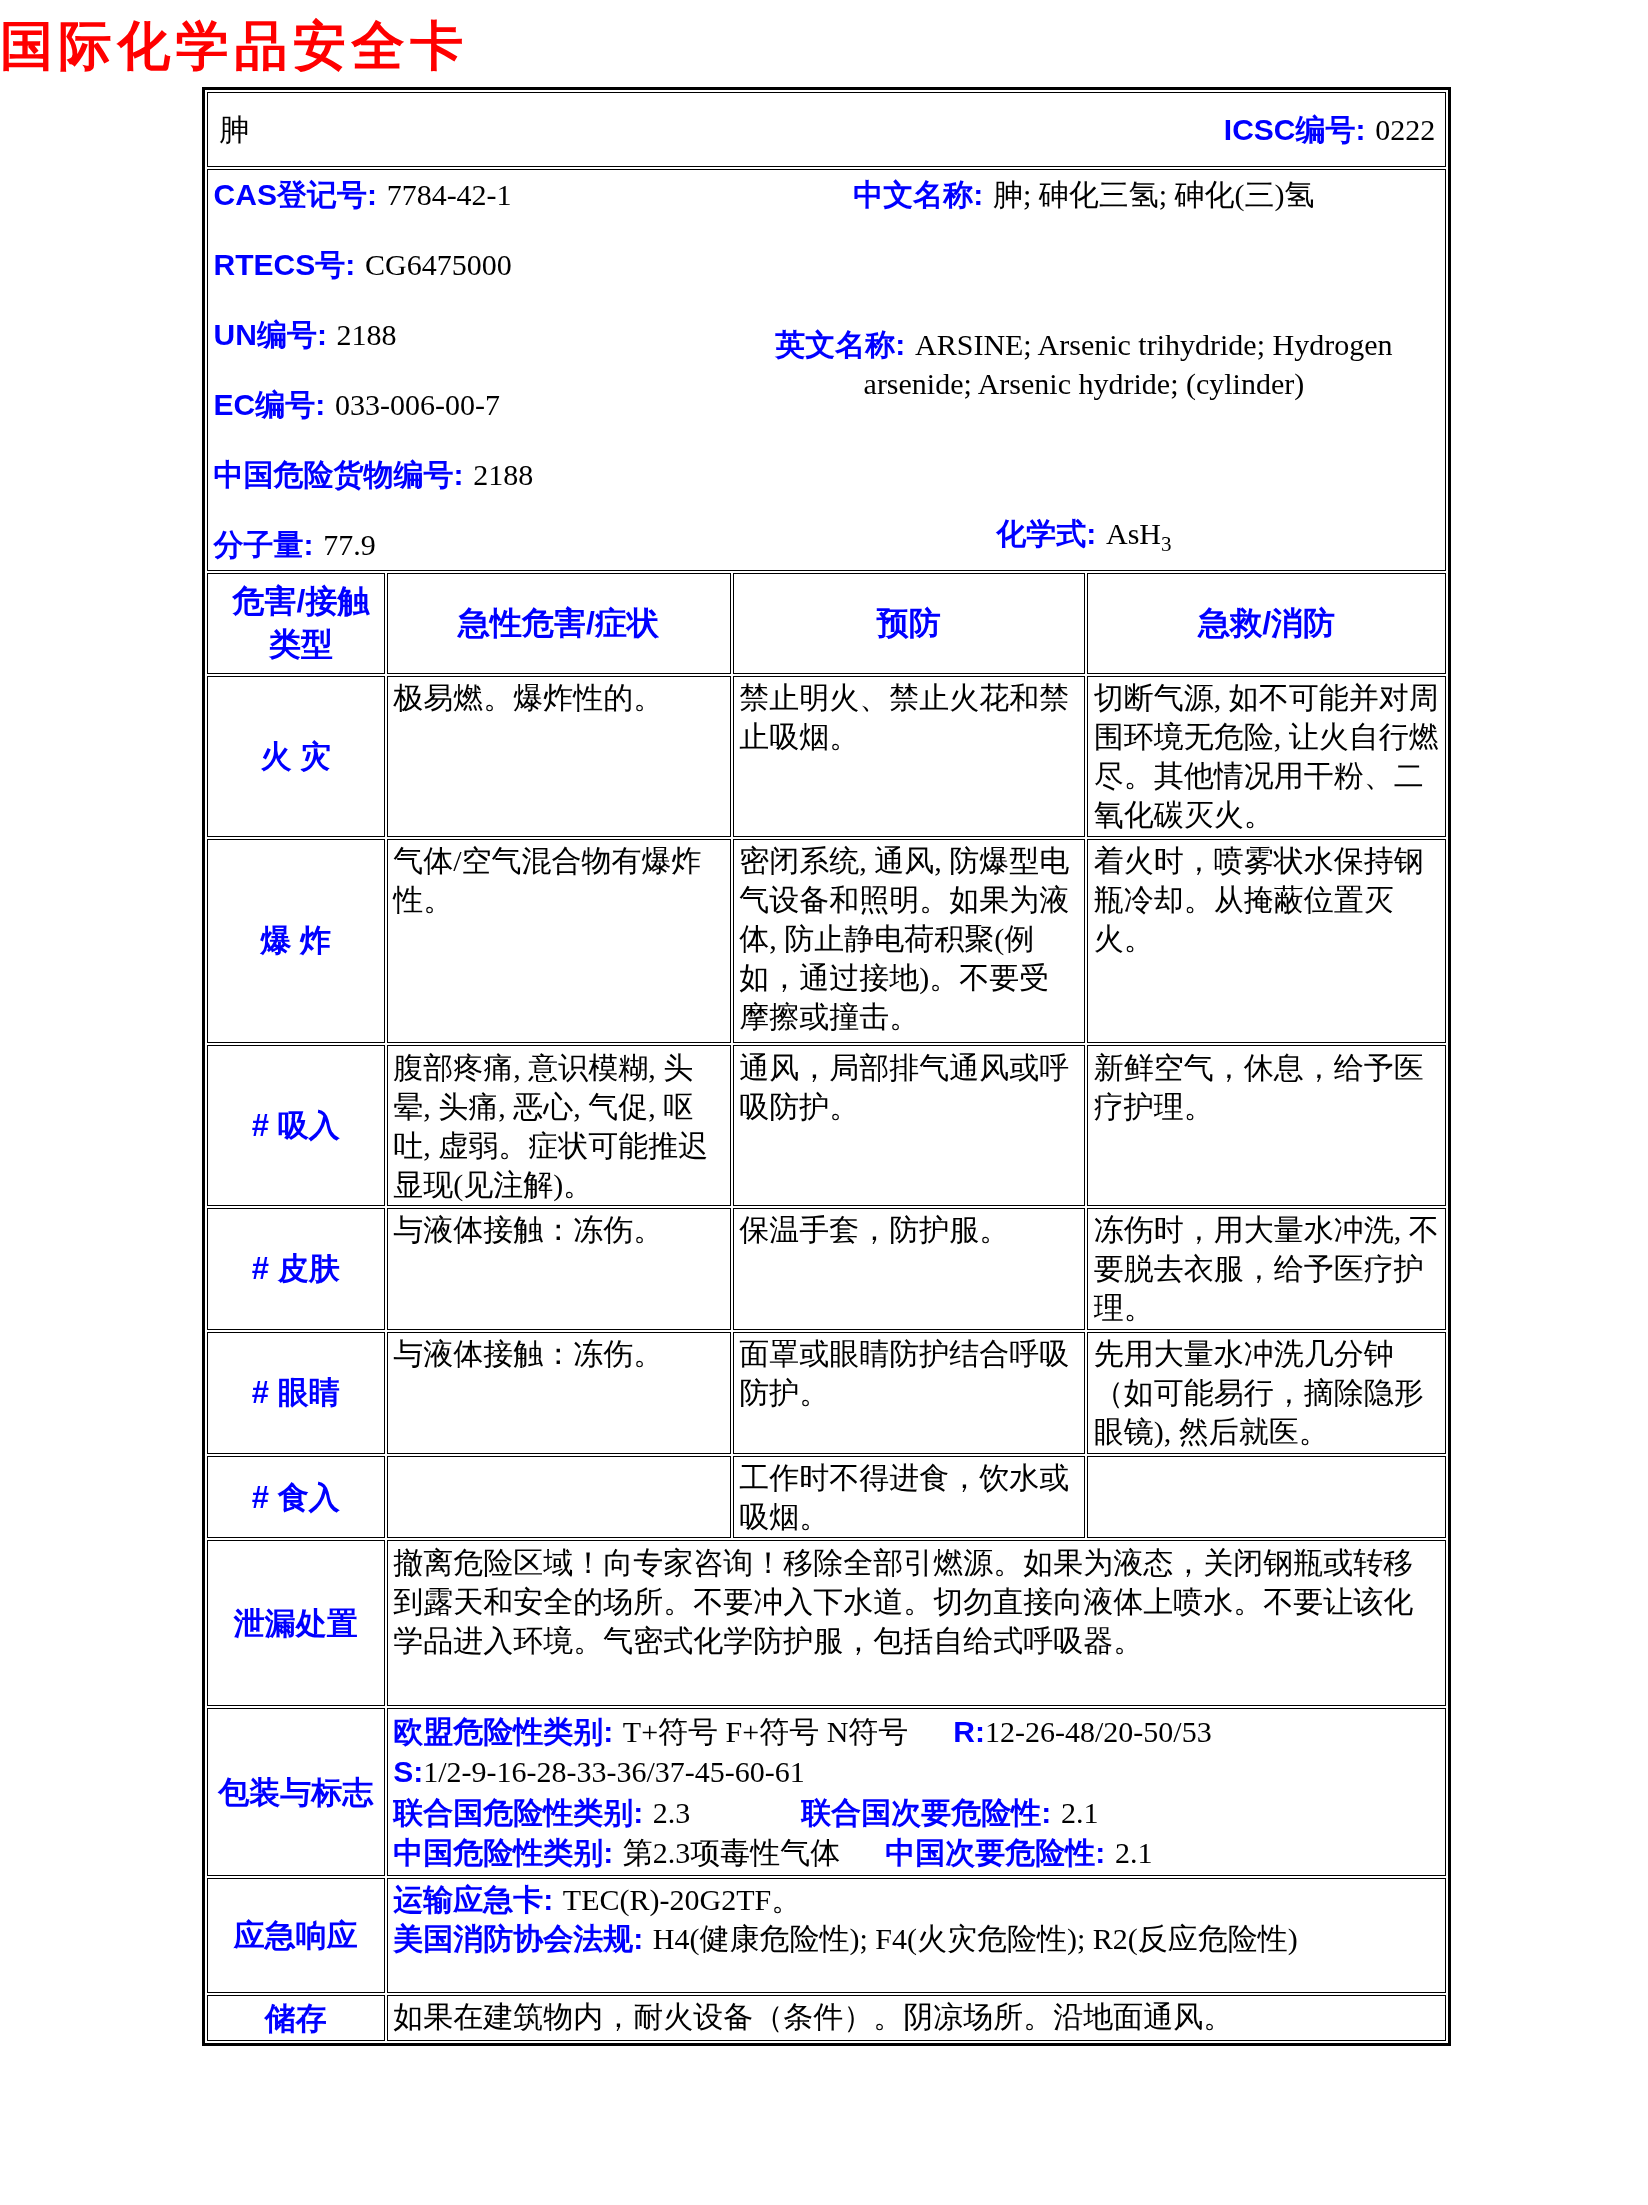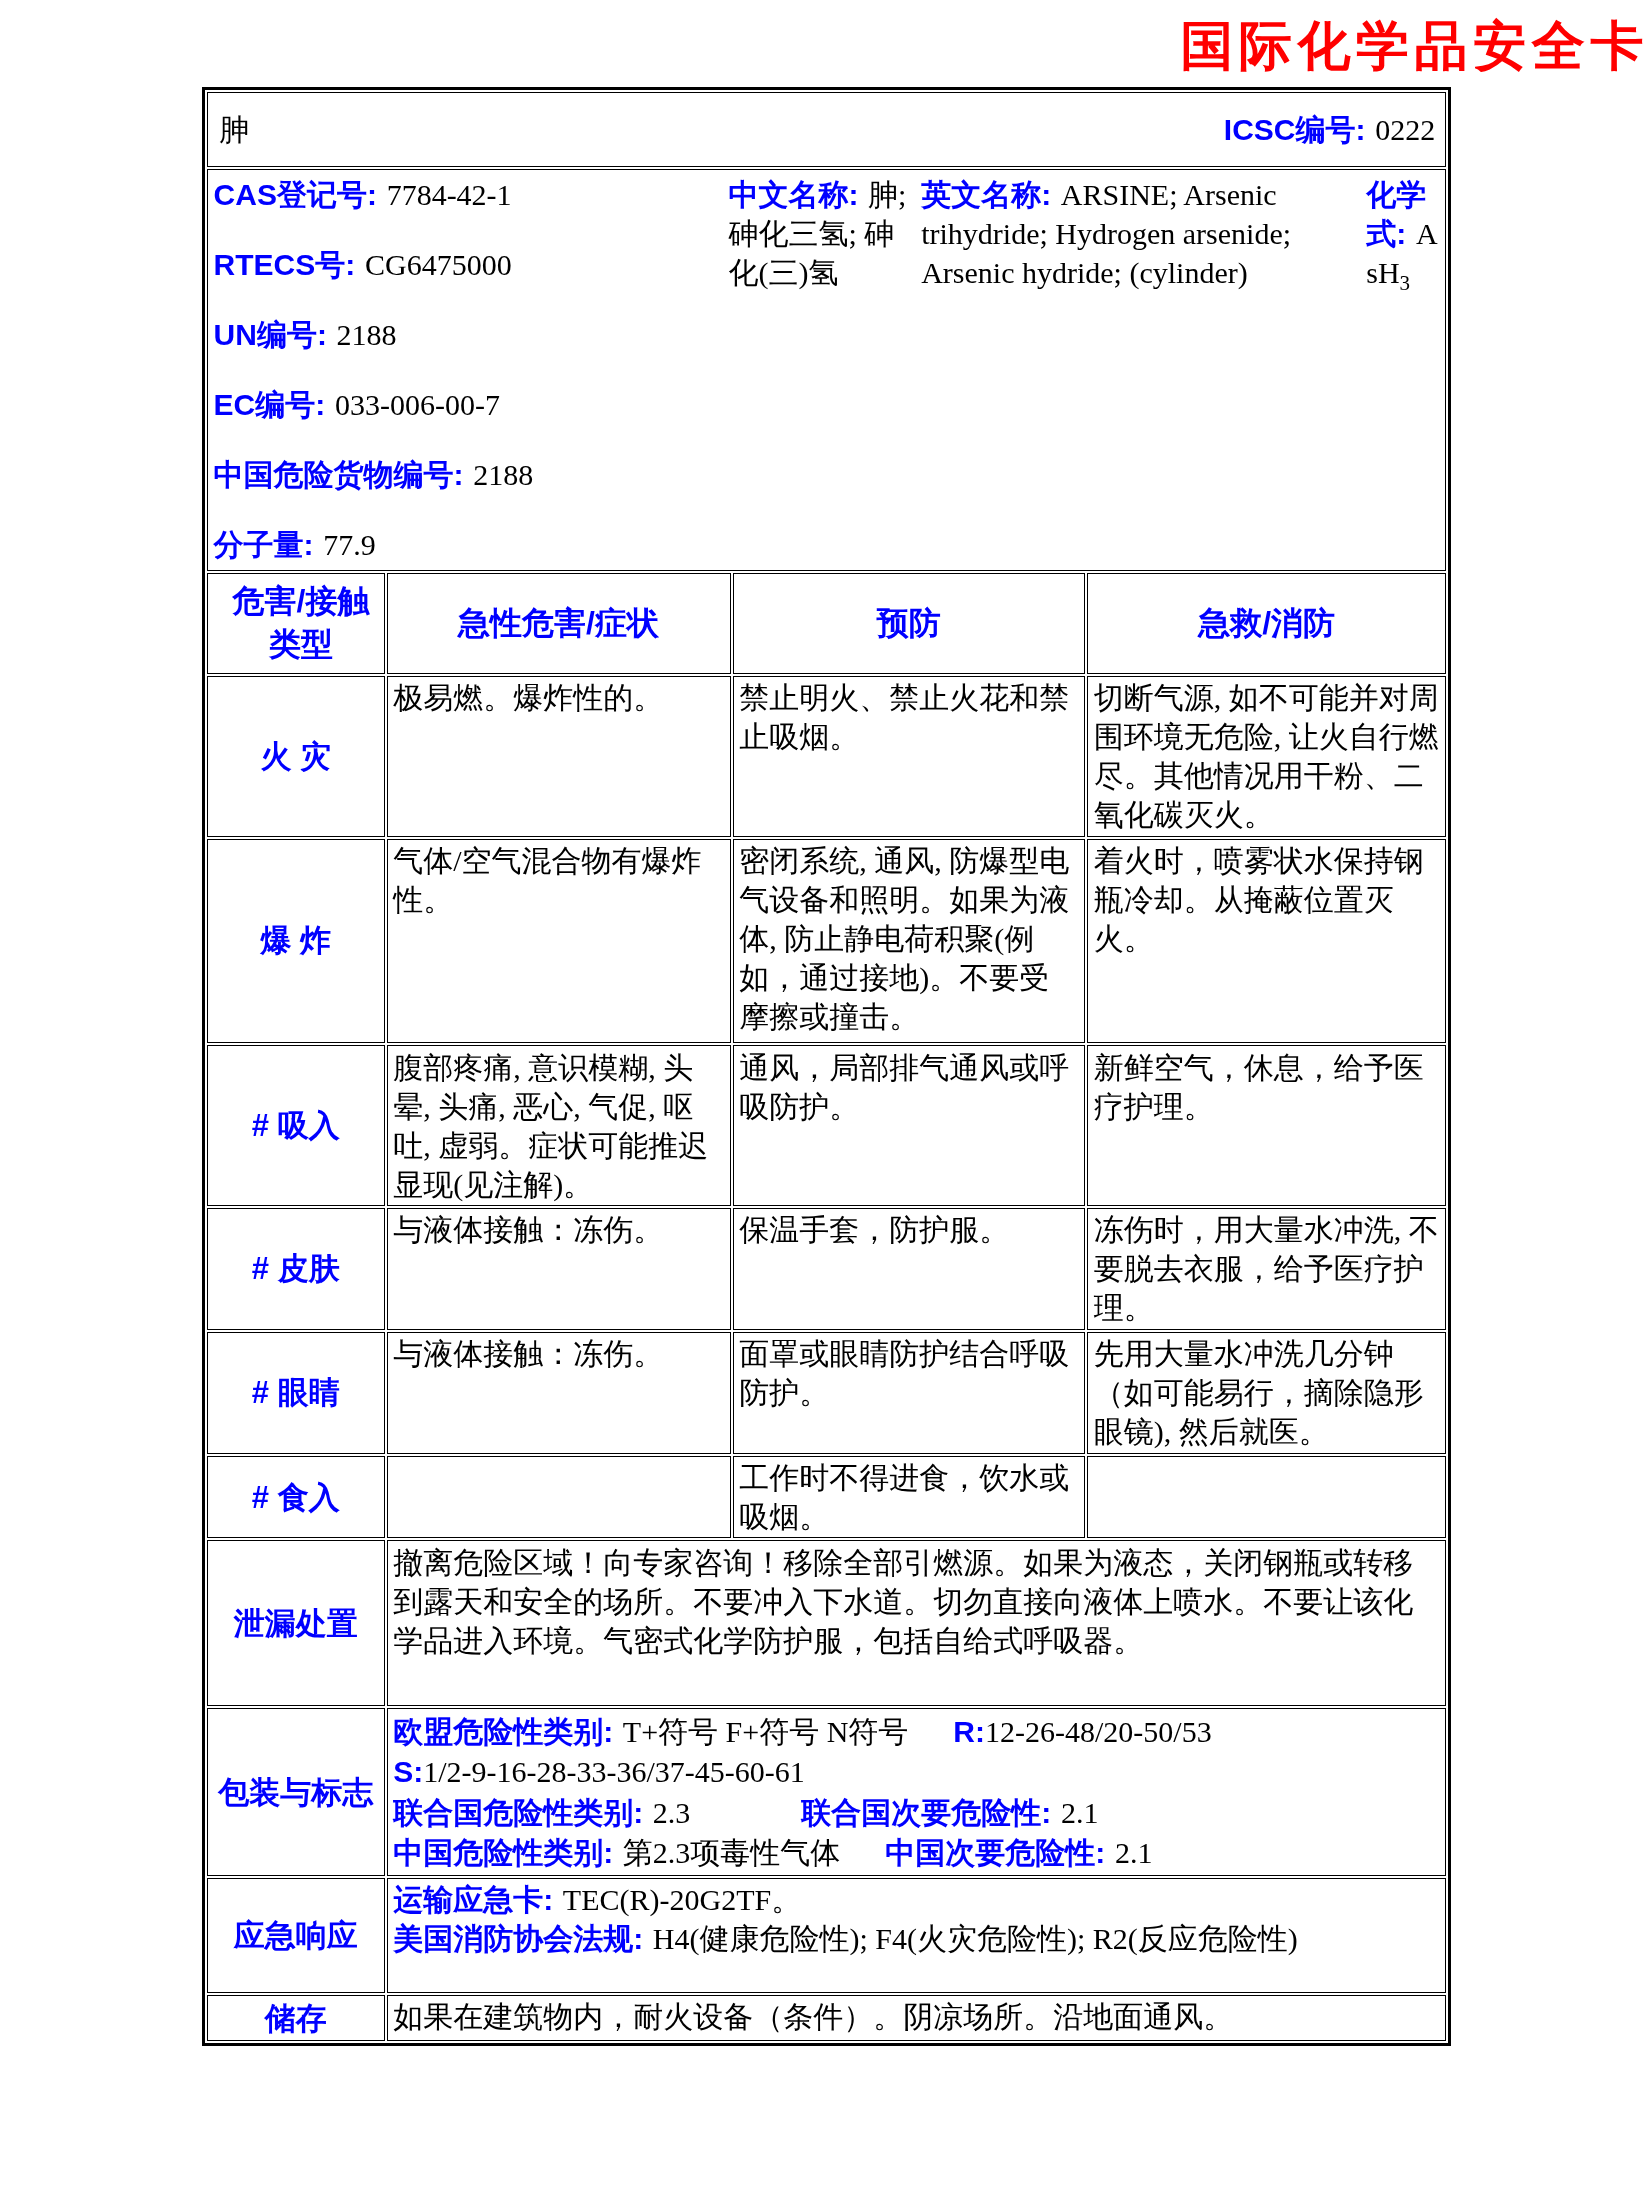--- a/index.html
+++ b/index.html
@@ -8,21 +8,21 @@
     width: 1649px;
     height: 2205px;
     background: #ffffff;
     font-family: "Liberation Serif", "DejaVu Serif", serif;
     color: #000000;
     overflow: hidden;
   }
   .doc-title {
     margin: 11px 0 0 0;
     width: 100%;
-    text-align: right;
+    text-align: left;
     font-size: 53px;
     line-height: 70px;
     font-weight: bold;
     color: #ff0000;
     letter-spacing: 5.6px;
     font-family: "Liberation Serif", "DejaVu Serif", serif;
   }
   table.card {
     position: absolute;
     left: 202px;
@@ -62,21 +62,21 @@
     vertical-align: middle;
     color: #0000ff;
     font-weight: bold;
     font-family: "Liberation Sans", "DejaVu Sans", sans-serif;
     font-size: 32px;
     line-height: 43px;
   }
   .toprow { display: flex; justify-content: space-between; align-items: center; height: 100%; }
   .idwrap { display: flex; min-height: 259px; }
   .idleft { width: 42%; display: flex; flex-direction: column; justify-content: space-between; padding: 4.2px 0; gap: 31px; }
-  .idright { width: 58%; display: flex; flex-direction: row; justify-content: space-between; padding: 4.2px 0; }
+  .idright { width: 58%; display: flex; flex-direction: column; justify-content: space-between; padding: 4.2px 0; text-align: center; }
   .idline { white-space: nowrap; }
   .pk-line { margin: 1.4px 0; }
   .gap-lg { margin-left: 45px; }
   .gap-xl { margin-left: 111px; }
   sub { font-size: 21px; }
 </style>
 </head>
 <body>
 
 <div id="page">

